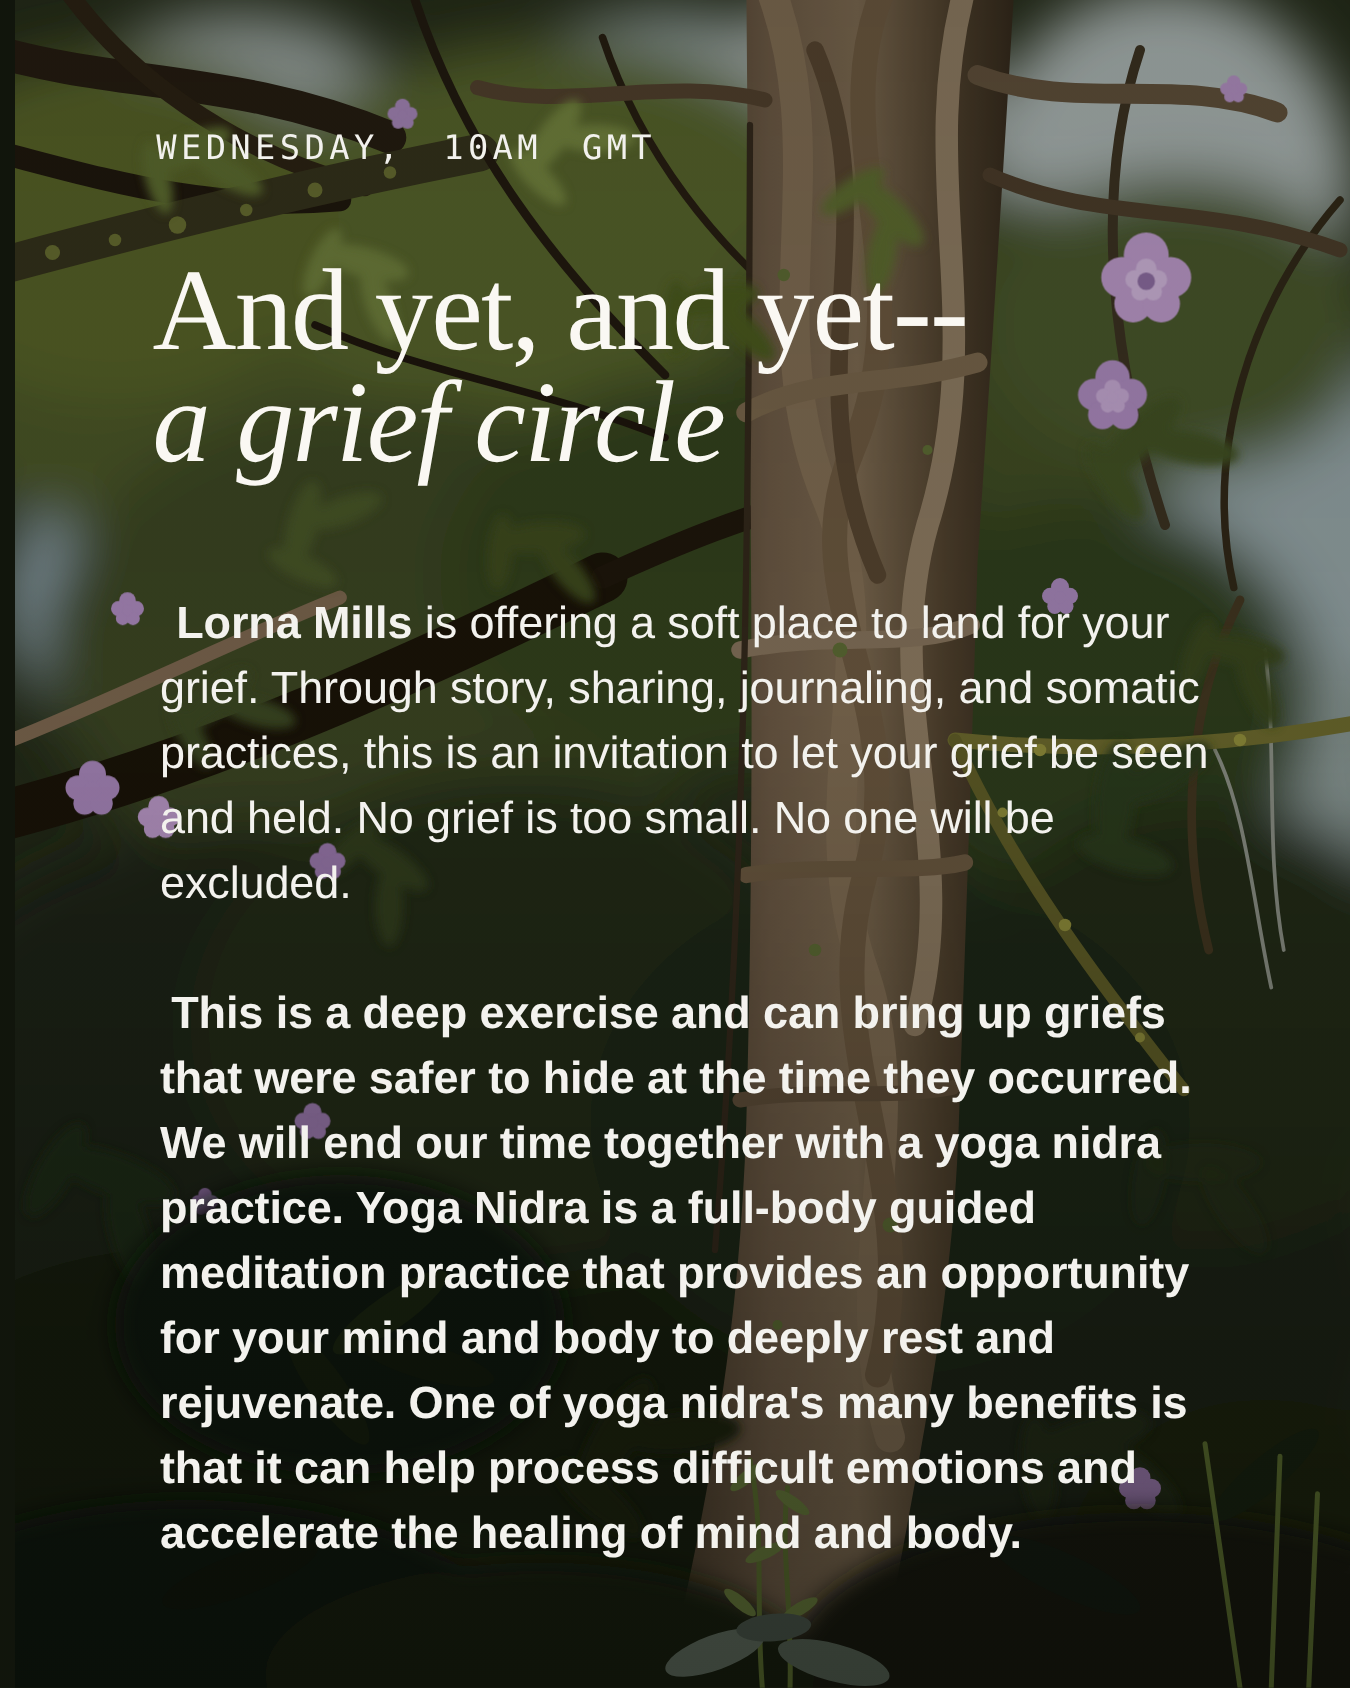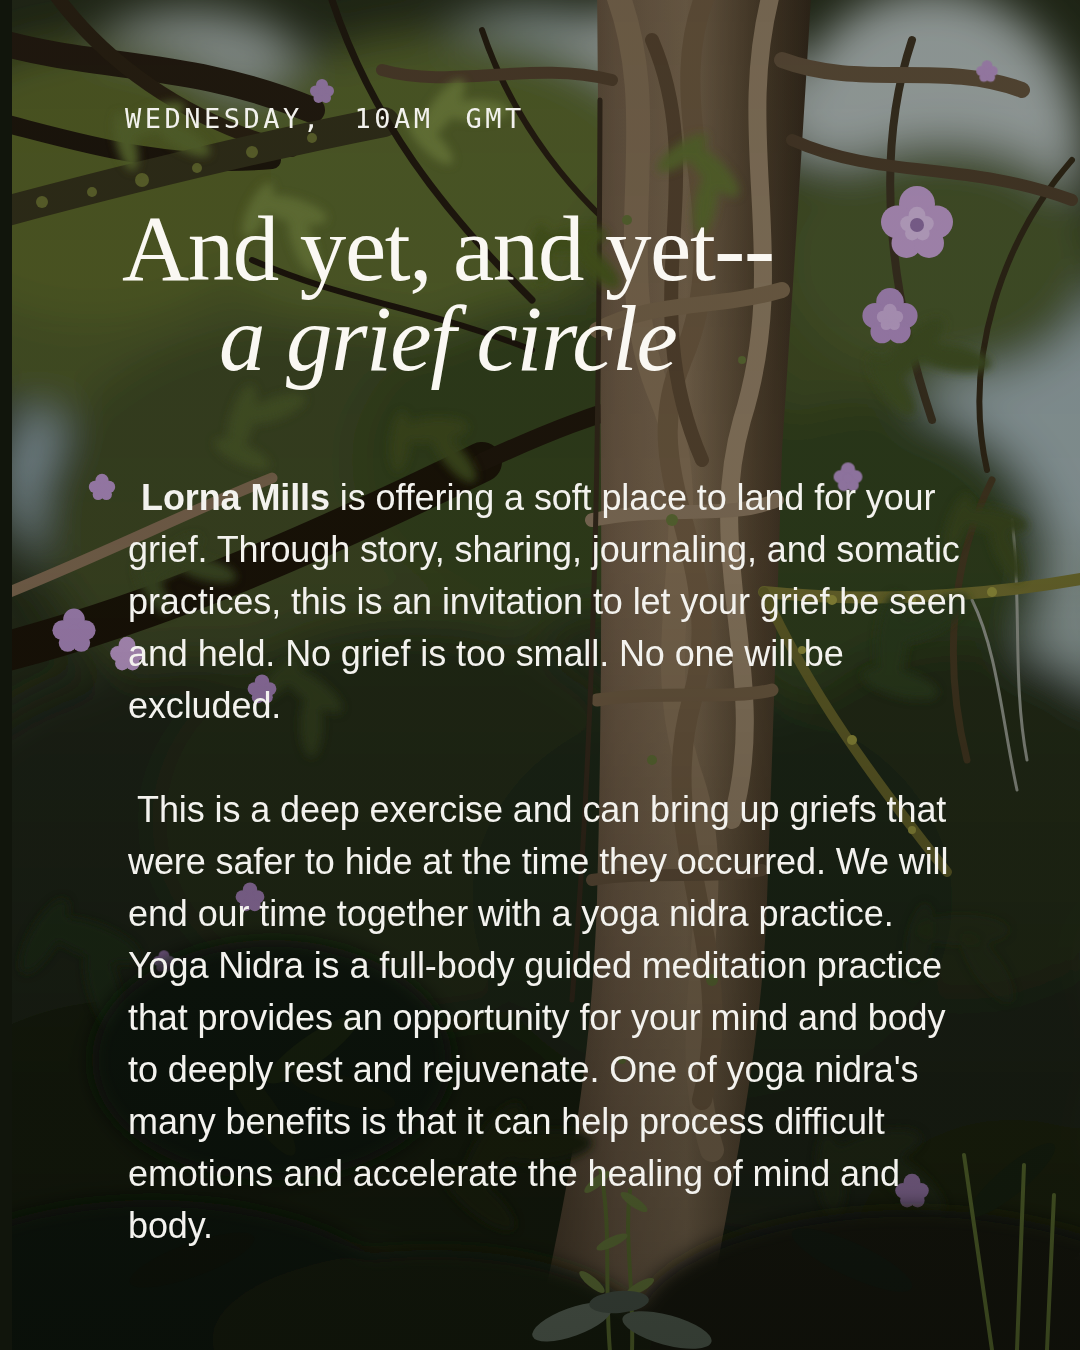--- a/index.html
+++ b/index.html
@@ -1,27 +1,27 @@
 <!DOCTYPE html>
 <html><head>
 <meta charset="utf-8">
 <style>
   html,body{margin:0;padding:0;background:#11150c;}
   .poster{position:relative;width:1080px;height:1350px;overflow:hidden;background:#1c2213;font-family:"Liberation Sans",sans-serif;margin-left:12px;}
   .bg{position:absolute;left:0;top:0;width:1080px;height:1350px;display:block;}
   .shade{position:absolute;left:0;top:0;right:0;bottom:0;background:linear-gradient(180deg,rgba(12,14,10,.20) 0%,rgba(10,12,9,.15) 42%,rgba(5,7,4,.42) 100%);pointer-events:none;}
   .content{position:absolute;left:0;top:0;right:0;bottom:0;color:#f4f2ee;}
   .eyebrow{position:absolute;left:113px;top:103px;font-family:"DejaVu Sans Mono",monospace;font-size:27px;line-height:1.2;letter-spacing:.13em;word-spacing:.45em;font-weight:500;color:#f2f1ed;}
-  .title{position:absolute;left:110px;top:204px;margin:0;font-family:"Liberation Serif",serif;font-weight:400;color:#faf8f3;font-size:93px;line-height:.97;letter-spacing:-.015em;text-align:center;}
+  .title{position:absolute;left:110px;top:204px;margin:0;font-family:"Liberation Serif",serif;font-weight:400;color:#faf8f3;font-size:93px;line-height:.97;letter-spacing:-.015em;}
   .title .tl{display:block;}
   .title .l2{font-style:italic;}
   .body-copy{position:absolute;left:116px;right:114px;top:472px;font-size:36px;line-height:52px;letter-spacing:-.1px;color:#f3f2ee;}
   .body-copy p{margin:0;}
   .body-copy .p1{text-indent:13px;}
-  .body-copy .p2{margin-top:52px;text-indent:9px;}
+  .body-copy .p2{margin-top:52px;text-indent:9px;font-weight:bold;}
   .body-copy strong{font-weight:700;}
 </style>
 </head>
 <body>
 
 <div class="poster">
 
   <svg class="bg" viewBox="0 0 1080 1350" aria-hidden="true">
     <defs>
       <filter id="b22" x="-40%" y="-40%" width="180%" height="180%">

